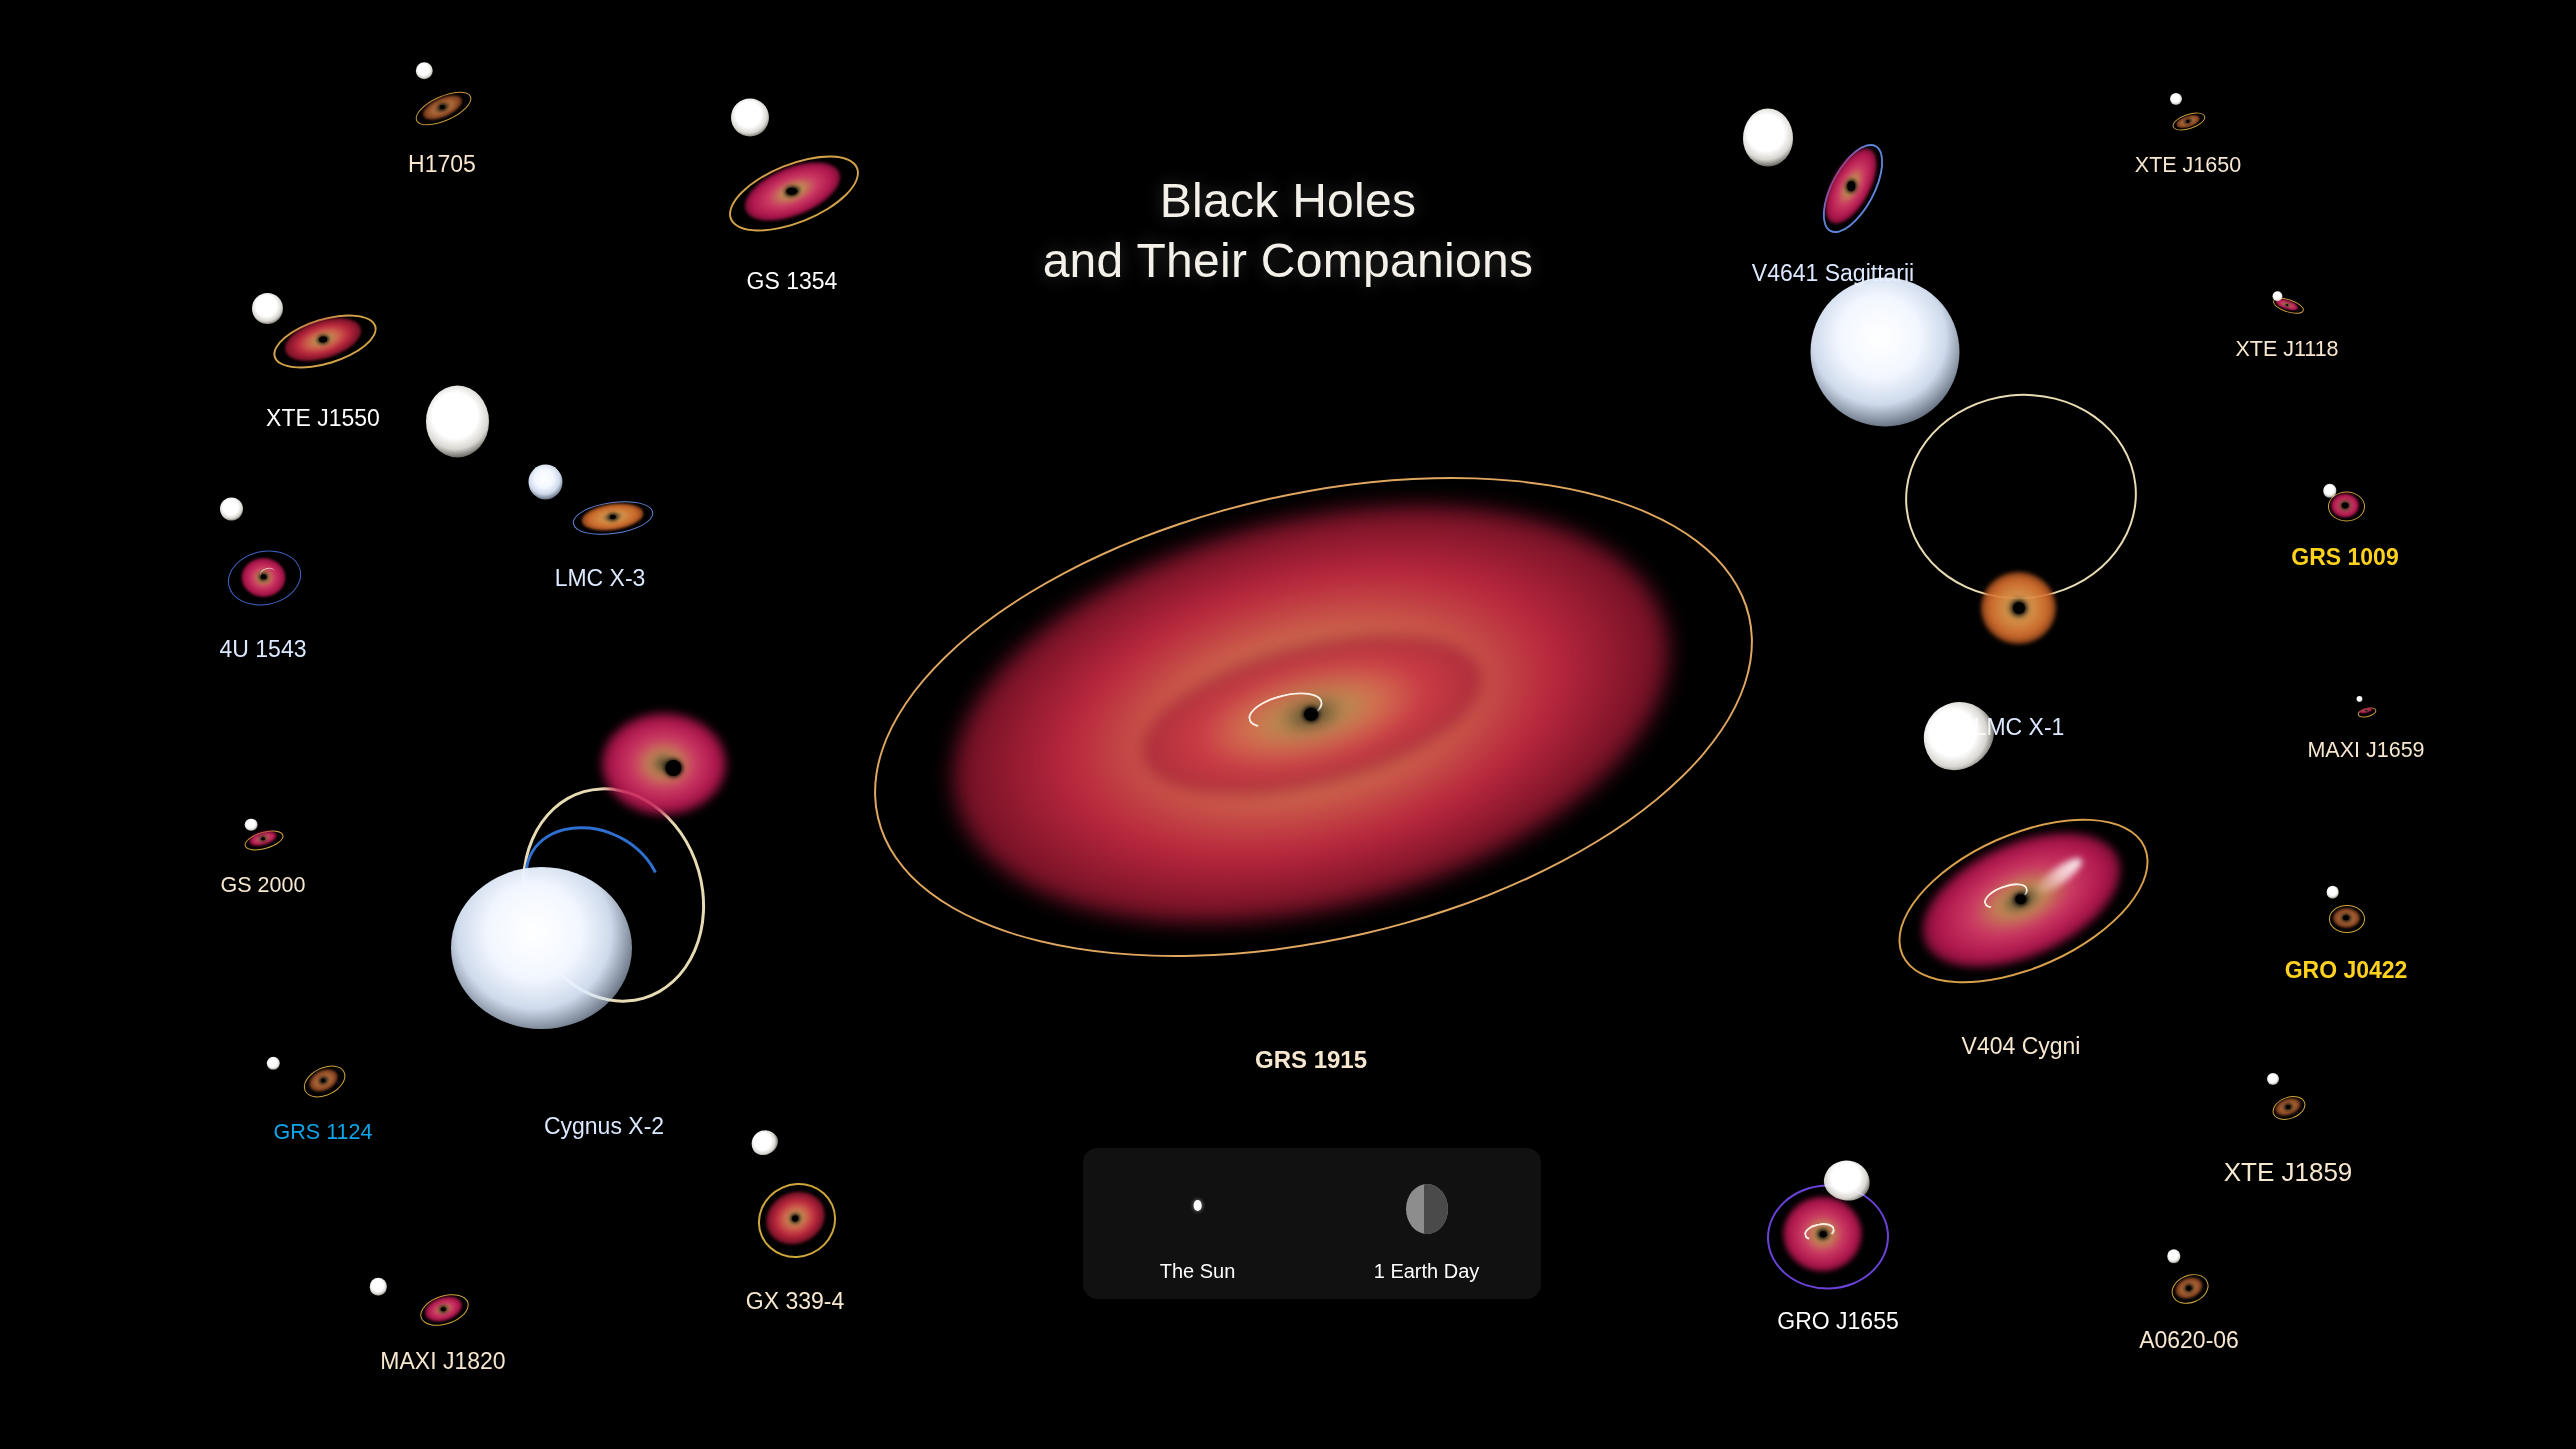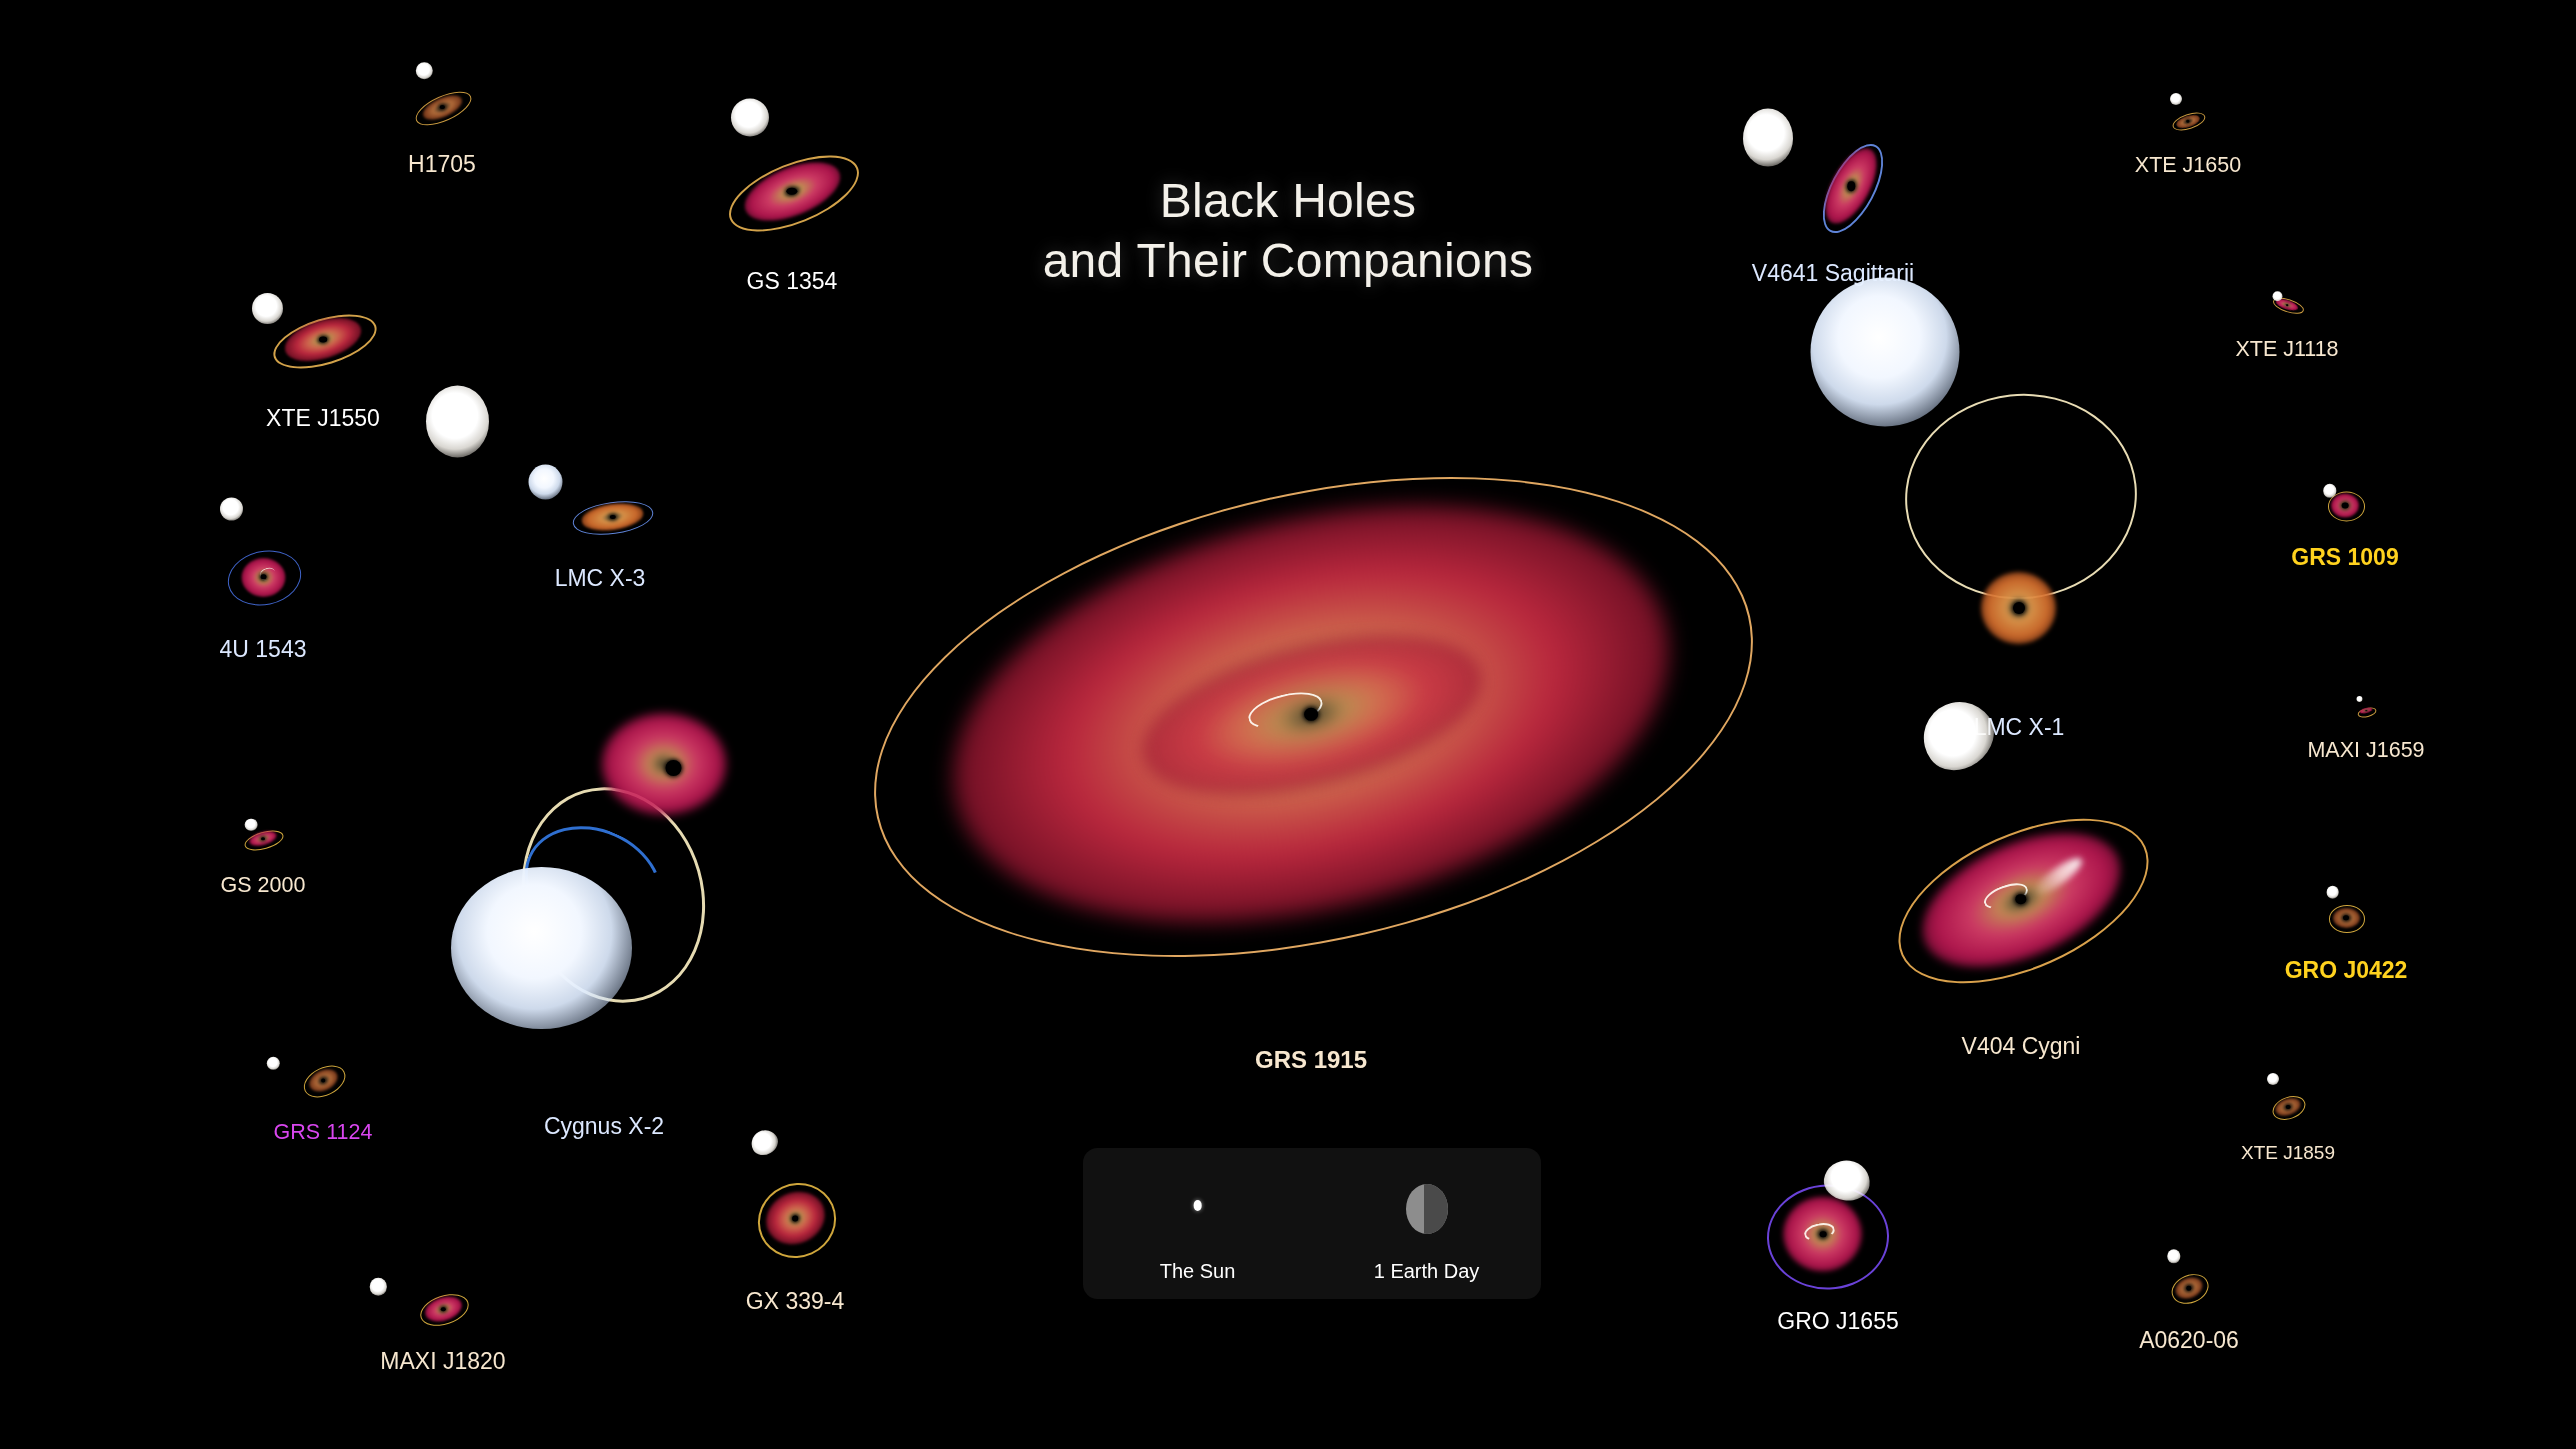--- a/index.html
+++ b/index.html
@@ -236,21 +236,21 @@
     <div class="lbl" style="top:39px;font-size:23px;color:#ffd21e;font-weight:bold;">GRO J0422</div>
   </div>
 
   <div class="sys" style="left:323px;top:1080px;">
     <div class="sysart" style="width:67px;height:47px;">
       <div class="orbit" style="width:42px;height:25.5px;margin:-12.7px 0 0 -21px;border:1.5px solid #cfa63c;transform:rotate(-26deg);"></div>
       <div class="disk brown" style="width:29.5px;height:20px;margin:-10px 0 0 -14.8px;transform:rotate(-26deg);filter:blur(0.8px);"></div>
       <div class="bh" style="width:4.7px;height:4px;"></div>
       <div class="star white" style="width:13.4px;height:13.4px;left:-16px;top:6.7px;"></div>
     </div>
-    <div class="lbl" style="top:40px;font-size:21.5px;color:#d946ef;">GRS 1124</div>
+    <div class="lbl" style="top:40px;font-size:21.5px;color:#0ea5e9;">GRS 1124</div>
   </div>
 
   <div class="sys" style="left:604px;top:892px;">
     <div class="sysart" style="width:349px;height:376px;">
       <div class="orbit" style="width:174px;height:212px;margin:-106px 0 0 -87px;border:3.4px solid #e6dbb2;transform:rotate(-16deg);left:52%;top:50%;"></div>
       <div class="orbit" style="width:136px;height:105px;margin:-52px 0 0 -68px;left:46%;top:47%;
                   border:3.4px solid transparent;border-top-color:#2f6fd0;border-left-color:#2f6fd0;transform:rotate(24deg);"></div>
       <div class="disk mag" style="width:125px;height:102px;margin:-51px 0 0 -62px;left:67%;top:16%;filter:blur(4.7px);"></div>
       <div class="bh" style="width:16px;height:16px;left:70%;top:17%;"></div>
       <div class="star blue" style="width:181px;height:162px;left:32%;top:65%;"></div>
@@ -258,21 +258,21 @@
     <div class="lbl" style="top:221px;font-size:23px;color:#dce8ff;">Cygnus X-2</div>
   </div>
 
   <div class="sys" style="left:2288px;top:1107px;">
     <div class="sysart" style="width:54px;height:38px;">
       <div class="orbit" style="width:32px;height:20px;margin:-10px 0 0 -16px;border:1.3px solid #cfa63c;transform:rotate(-20deg);"></div>
       <div class="disk brown" style="width:25.5px;height:16px;margin:-8px 0 0 -12.7px;transform:rotate(-20deg);filter:blur(0.8px);"></div>
       <div class="bh" style="width:4.7px;height:4px;"></div>
       <div class="star white" style="width:12px;height:12px;left:12px;top:-9.4px;"></div>
     </div>
-    <div class="lbl" style="top:35px;font-size:19px;color:#f7e7cf;">XTE J1859</div>
+    <div class="lbl" style="top:50px;font-size:26px;color:#f7e7cf;">XTE J1859</div>
   </div>
 
   <div class="sys" style="left:443px;top:1309px;">
     <div class="sysart" style="width:81px;height:47px;">
       <div class="orbit" style="width:48px;height:27px;margin:-13.4px 0 0 -24px;border:1.6px solid #cfa63c;transform:rotate(-18deg);"></div>
       <div class="disk mag" style="width:38px;height:23px;margin:-11.4px 0 0 -19px;transform:rotate(-18deg);filter:blur(1.1px);"></div>
       <div class="bh" style="width:5.4px;height:4.7px;"></div>
       <div class="star white" style="width:17.4px;height:17.4px;left:-24px;top:1.3px;"></div>
     </div>
     <div class="lbl" style="top:39px;font-size:23px;color:#f7e7cf;">MAXI J1820</div>

